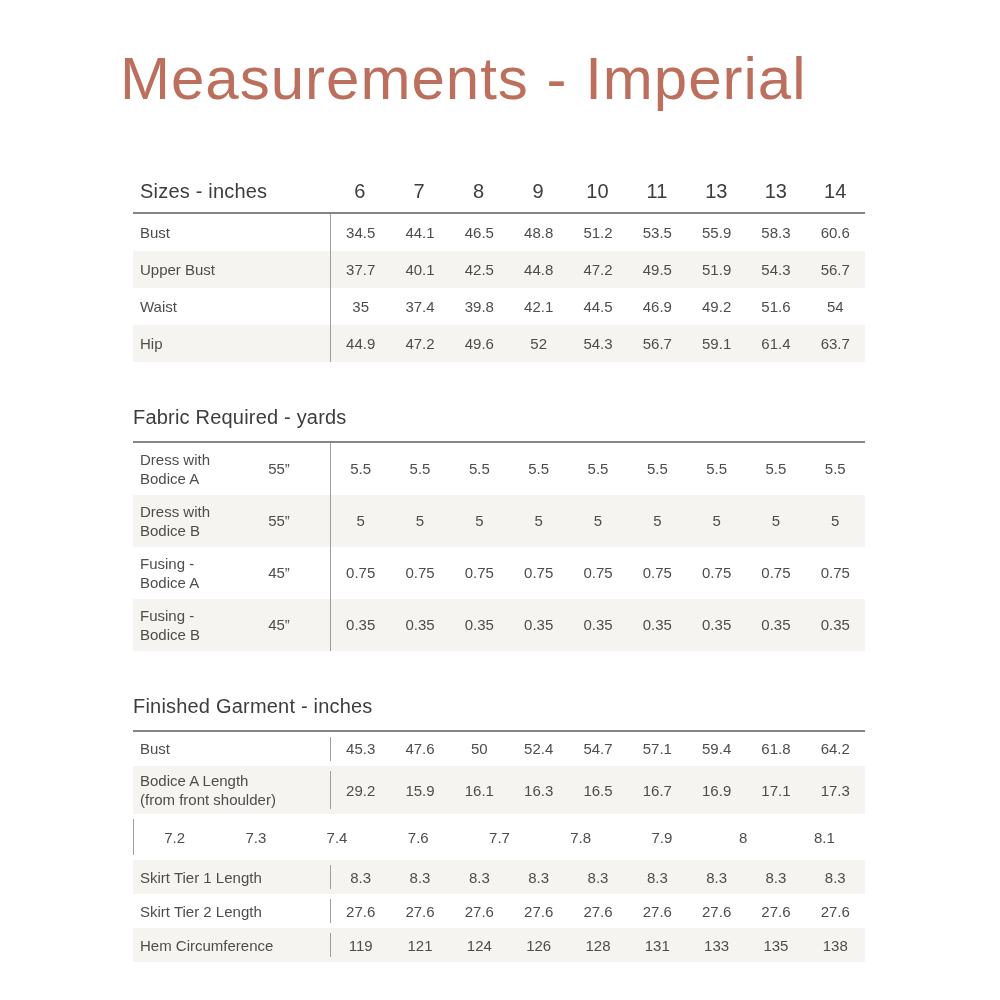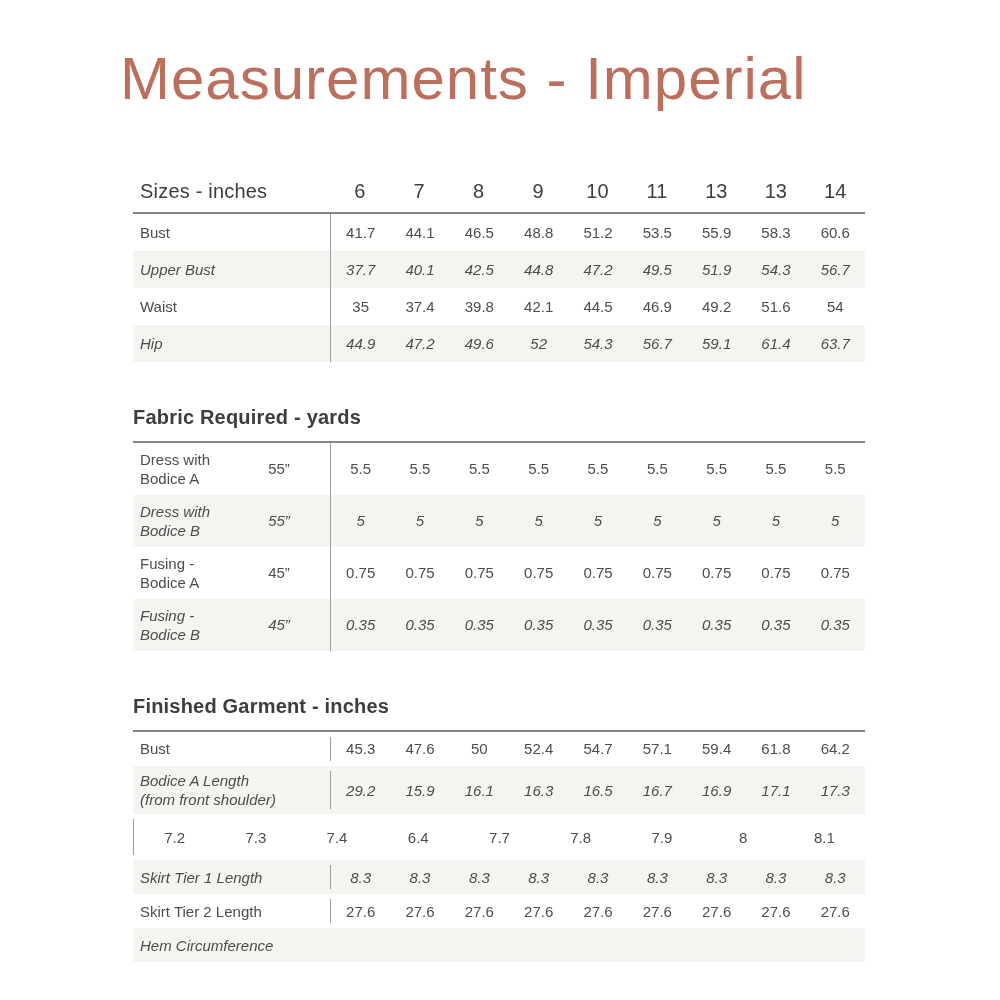--- a/index.html
+++ b/index.html
@@ -22,39 +22,39 @@
     margin:46px 0 0 -13px;
     font-size:60px;
     line-height:1.1;
     font-weight:400;
     letter-spacing:1px;
     color:var(--accent);
     white-space:nowrap;
   }
   .section-title{
     font-size:20px;
-    font-weight:700;
+    font-weight:400;
     color:var(--heading);
     margin:44px 0 12px 0;
     letter-spacing:.2px;
   }
   .rule{border-top:2px solid var(--rule);}
-  .row{display:flex;align-items:center;font-size:15px;}
+  .row{display:flex;align-items:center;font-size:15px;justify-content:flex-end;}
   .row .cell{line-height:1.27;}
   .label{
     width:197px;flex:0 0 197px;
     padding-left:7px;
     white-space:pre-line;
   }
   .cells{
     flex:1;display:flex;align-items:center;align-self:stretch;
     border-left:1px solid var(--divider);
   }
   .val{flex:1;text-align:center;}
-  .stripe{background:var(--stripe);font-style:italic;}
+  .stripe{background:var(--stripe);}
   
   .t1-section{margin-top:58px;}
   .thead{display:flex;align-items:center;height:42px;color:var(--heading);justify-content:center;}
   .thead .label{font-size:20px;letter-spacing:.2px;}
   .thead .cells{border-left:none;}
   .thead .val{font-size:20px;}
   .t1 .row{height:37px;}
   
   .t2 .row{height:52px;}
   .t2 .label{width:95px;flex:0 0 95px;}
@@ -83,21 +83,21 @@
           <div class="cell val">13</div>
           <div class="cell val">13</div>
           <div class="cell val">14</div>
         </div>
     </div>
     <div class="rule"></div>
     <div class="t1">
         <div class="row">
           <div class="cell label">Bust</div>
           <div class="cells">
-            <div class="cell val">41.7</div>
+            <div class="cell val">34.5</div>
             <div class="cell val">44.1</div>
             <div class="cell val">46.5</div>
             <div class="cell val">48.8</div>
             <div class="cell val">51.2</div>
             <div class="cell val">53.5</div>
             <div class="cell val">55.9</div>
             <div class="cell val">58.3</div>
             <div class="cell val">60.6</div>
           </div>
         </div>
@@ -248,21 +248,21 @@
             <div class="cell val">16.9</div>
             <div class="cell val">17.1</div>
             <div class="cell val">17.3</div>
           </div>
         </div>
         <div class="row two">
           <div class="cells">
             <div class="cell val">7.2</div>
             <div class="cell val">7.3</div>
             <div class="cell val">7.4</div>
-            <div class="cell val">6.4</div>
+            <div class="cell val">7.6</div>
             <div class="cell val">7.7</div>
             <div class="cell val">7.8</div>
             <div class="cell val">7.9</div>
             <div class="cell val">8</div>
             <div class="cell val">8.1</div>
           </div>
         </div>
         <div class="row stripe">
           <div class="cell label">Skirt Tier 1 Length</div>
           <div class="cells">
@@ -286,17 +286,28 @@
             <div class="cell val">27.6</div>
             <div class="cell val">27.6</div>
             <div class="cell val">27.6</div>
             <div class="cell val">27.6</div>
             <div class="cell val">27.6</div>
             <div class="cell val">27.6</div>
           </div>
         </div>
         <div class="row stripe">
           <div class="cell label">Hem Circumference</div>
+          <div class="cells">
+            <div class="cell val">119</div>
+            <div class="cell val">121</div>
+            <div class="cell val">124</div>
+            <div class="cell val">126</div>
+            <div class="cell val">128</div>
+            <div class="cell val">131</div>
+            <div class="cell val">133</div>
+            <div class="cell val">135</div>
+            <div class="cell val">138</div>
+          </div>
         </div>
       </div>
   </section>
 
 </div>
 
 </body></html>

